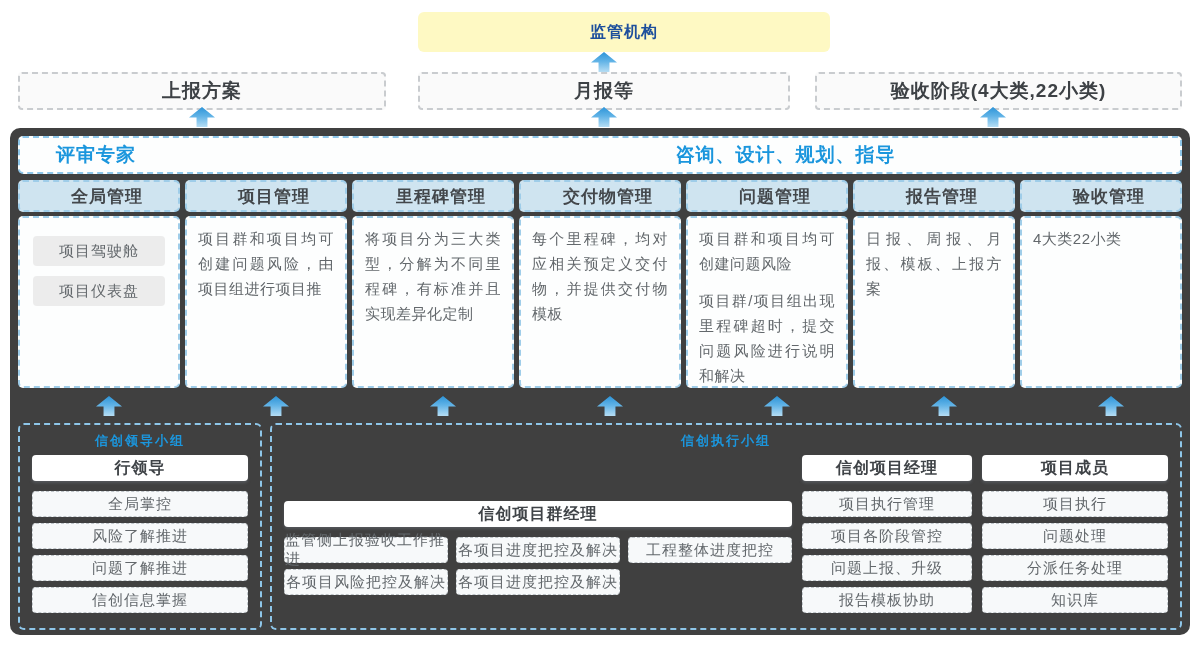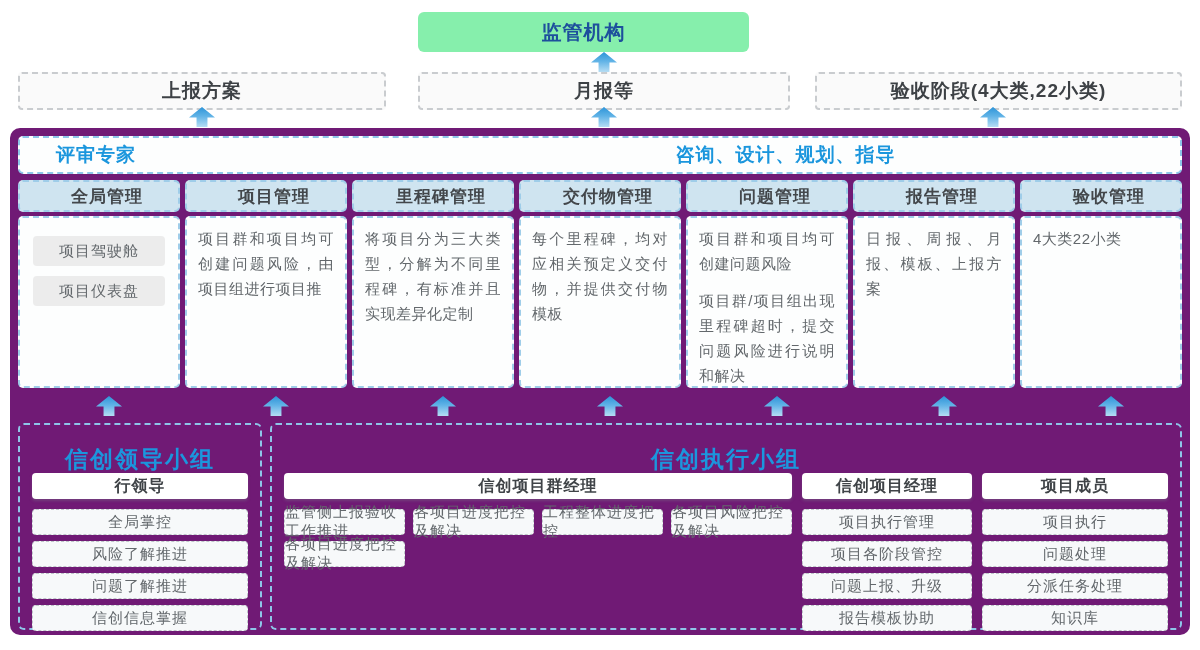--- a/index.html
+++ b/index.html
@@ -3,44 +3,44 @@
 <meta charset="utf-8">
 <style>
   html,body{margin:0;padding:0;}
   body{
     width:1200px;height:650px;position:relative;background:#ffffff;
     font-family:"Liberation Sans","DejaVu Sans",sans-serif;
     overflow:hidden;
   }
   
   .regulator{
-    position:absolute;left:418px;top:12px;width:331px;height:40px;
-    background:#86efac;border-radius:6px;
-    display:flex;align-items:center;justify-content:center;
-    font-size:20px;font-weight:bold;color:#1d4f9c;letter-spacing:1px;
+    position:absolute;left:418px;top:12px;width:412px;height:40px;
+    background:#fef9c3;border-radius:6px;
+    display:flex;align-items:center;justify-content:center;
+    font-size:16px;font-weight:bold;color:#1d4f9c;letter-spacing:1px;
   }
   .report-box{
     position:absolute;top:72px;height:38px;box-sizing:border-box;
     background:#fafafa;border:2px dashed #c9cccf;border-radius:4px;
     display:flex;align-items:center;justify-content:center;
     font-size:19px;font-weight:bold;color:#3d4145;letter-spacing:1px;
   }
   .report-1{left:18px;width:368px;}
   .report-2{left:418px;width:372px;}
   .report-3{left:815px;width:367px;}
   
   .up-arrow{
     position:absolute;width:26px;height:20px;
     background:linear-gradient(to bottom,#2d94d8 0%,#5fb2e6 45%,#b5ddf4 100%);
     clip-path:polygon(50% 0%,100% 52%,71% 52%,71% 100%,29% 100%,29% 52%,0% 52%);
   }
   
   .container{
     position:absolute;left:10px;top:128px;width:1180px;height:507px;
-    background:#701a75;border-radius:10px;
+    background:#404040;border-radius:10px;
   }
   .band{
     position:absolute;left:8px;top:8px;width:1164px;height:38px;box-sizing:border-box;
     background:#fdfefe;border:2px dashed #8ec6e9;border-radius:5px;
   }
   .band-left{
     position:absolute;left:36px;top:0;height:34px;display:flex;align-items:center;
     font-size:19px;font-weight:bold;color:#1b96dd;letter-spacing:1px;
   }
   .band-right{
@@ -77,43 +77,43 @@
     font-size:15px;color:#63686c;letter-spacing:1px;
   }
   
   .group{
     position:absolute;top:295px;height:207px;box-sizing:border-box;
     border:2px dashed #8ec6e9;border-radius:6px;
   }
   .group-leadership{left:8px;width:244px;}
   .group-execution{left:260px;width:912px;}
   .group-title{
-    height:28px;margin-top:20px;display:flex;align-items:center;justify-content:center;
-    font-size:23px;font-weight:bold;color:#1b96dd;letter-spacing:2px;
+    height:28px;margin-top:2px;display:flex;align-items:center;justify-content:center;
+    font-size:13px;font-weight:bold;color:#1b96dd;letter-spacing:2px;
   }
   .group-content{padding:0 12px;}
   .role-header{
     height:26px;background:#ffffff;border-radius:4px;
     box-shadow:0 2px 3px rgba(120,130,140,.35);
     display:flex;align-items:center;justify-content:center;
     font-size:16px;font-weight:bold;color:#3f4347;letter-spacing:1px;
     margin-bottom:10px;
   }
   .item{
     height:26px;box-sizing:border-box;
     background:#f7f9fa;border:1px dashed #bfc5c9;border-radius:4px;
     display:flex;align-items:center;justify-content:center;
     font-size:15px;color:#63686c;letter-spacing:1px;
     margin-bottom:6px;
   }
   .exec-row{display:flex;gap:10px;padding:0 12px;}
-  .exec-a{width:508px;}
+  .exec-a{width:508px;margin-top:46px;}
   .exec-b{width:170px;}
   .exec-c{flex:1;text-align:center;}
-  .exec-a-grid{display:grid;grid-template-columns:1fr 1fr 1fr 1fr;column-gap:8px;}
+  .exec-a-grid{display:grid;grid-template-columns:1fr 1fr 1fr;column-gap:8px;}
 </style>
 </head>
 <body>
 
 <div class="regulator">监管机构</div>
 
 <div class="up-arrow" style="left:591px;top:52px;"></div>
 
 <div class="report-box report-1">上报方案</div>
 <div class="report-box report-2">月报等</div>

